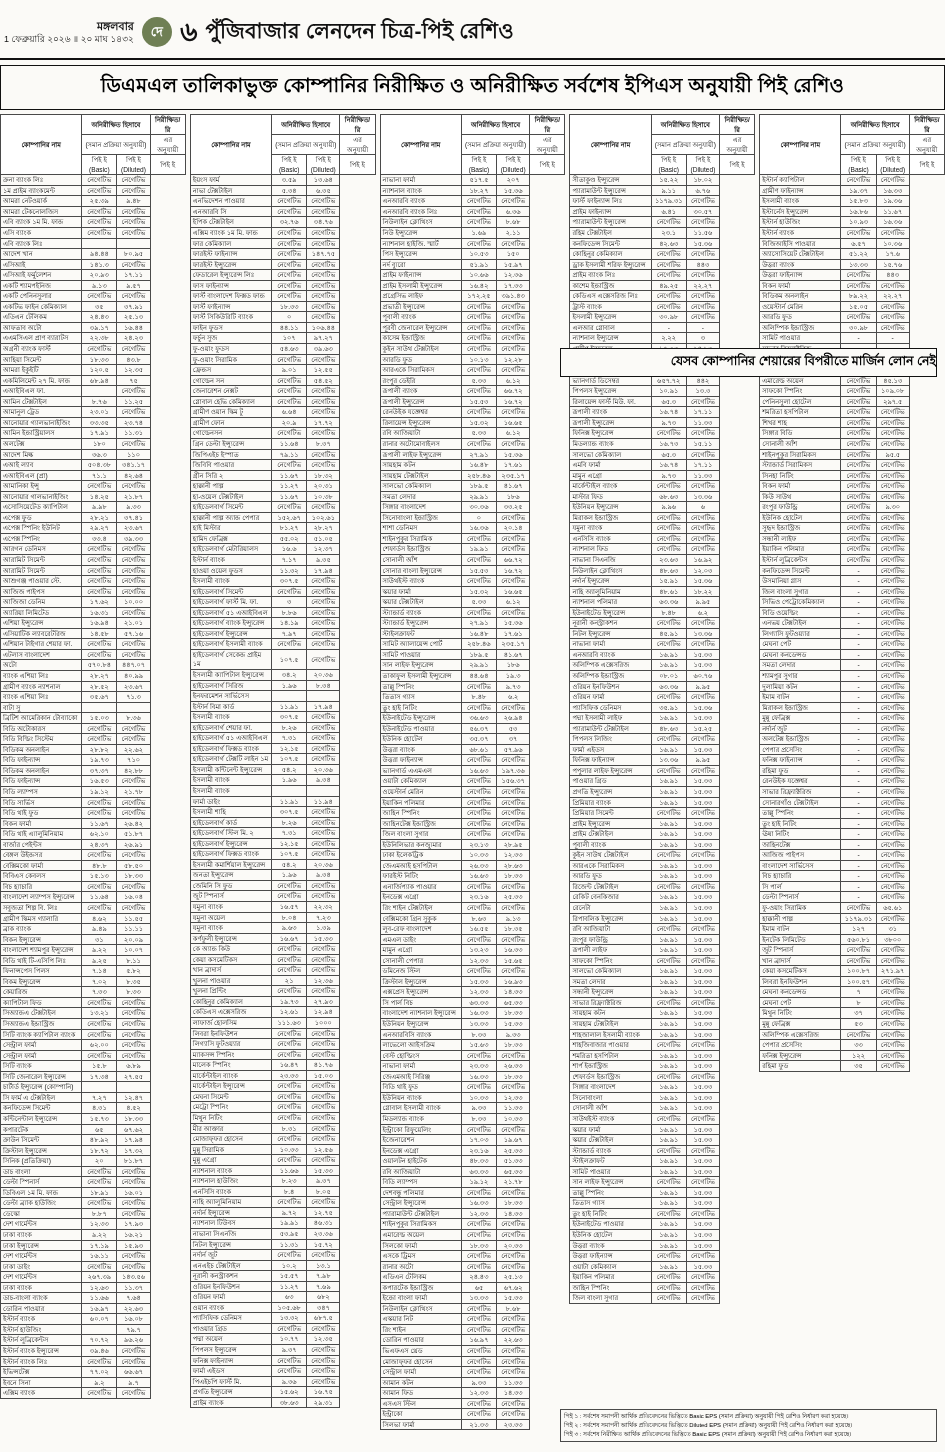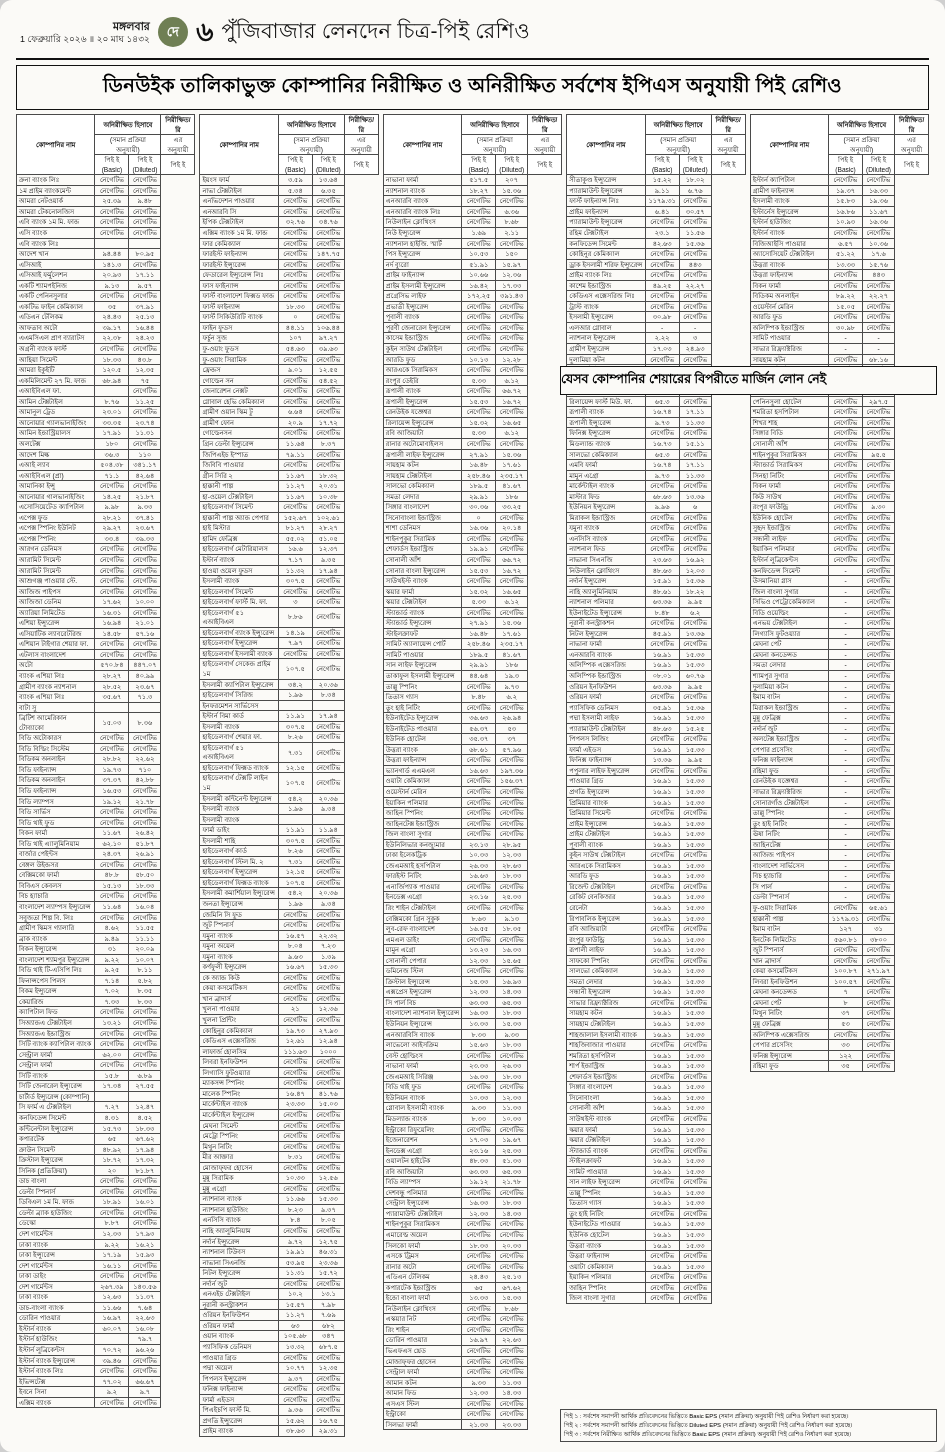--- a/index.html
+++ b/index.html
@@ -1,52 +1,52 @@
 <!DOCTYPE html>
 <html><head>
 <meta charset="utf-8">
 <style>
   html,body{margin:0;padding:0;background:#cfcfcf;}
   body{font-family:"Liberation Sans","DejaVu Sans",sans-serif;}
   .page{
     width:945px;height:1452px;background:#fbfaf7;position:relative;overflow:hidden;
-    box-sizing:border-box;padding:6px 16px;border-radius:12px;
+    box-sizing:border-box;padding:6px 0;
   }
   
   .masthead{display:flex;align-items:center;justify-content:space-between;height:52px;
     border-bottom:2px solid #111;padding:0 4px;}
   .mast-left{display:flex;align-items:center;gap:8px;}
   .mast-date{font-size:9px;line-height:1.35;text-align:right;color:#111;}
   .mast-date .d1{font-size:11px;font-weight:bold;}
   .mast-logo-circle{width:30px;height:30px;border-radius:50%;background:#6f7f54;color:#fff;
     display:flex;align-items:center;justify-content:center;font-size:13px;font-weight:bold;}
   .mast-pageno{font-size:27px;font-weight:bold;color:#111;line-height:1;}
-  .mast-title{font-size:21px;font-weight:normal;color:#111;letter-spacing:.2px;}
+  .mast-title{font-size:21px;font-weight:bold;color:#111;letter-spacing:.2px;}
   .mast-right{text-align:right;}
   .mast-right .tiny{font-size:5.5px;color:#333;letter-spacing:.2px;margin-bottom:1px;}
   .mast-brand{font-size:26px;font-weight:bold;color:#111;
     border:1px solid #111;border-left:none;border-right:none;padding:0 4px;display:inline-block;}
   
   .headline{border:1.5px solid #111;margin-top:5px;text-align:center;
     font-size:19.5px;font-weight:bold;padding:5px 0 6px;letter-spacing:.3px;}
   
   .cols{display:flex;gap:4px;margin-top:4px;height:1330px;}
   .col{flex:1;display:flex;flex-direction:column;gap:3px;min-width:0;}
   
   table.t{width:100%;border-collapse:collapse;table-layout:fixed;}
   table.t th,table.t td{border:.6px solid #4a4a4a;padding:0px 2px;font-size:6.6px;
     line-height:1.45;color:#111;}
   table.t td.name{text-align:left;}
   table.t td.num{text-align:center;}
   thead th{background:#fff;text-align:center;font-weight:bold;vertical-align:middle;}
   .hdr-top{font-size:6.4px;}
   .hdr-sub{font-size:5.6px;font-weight:normal;}
   .hdr-name{font-size:7.6px;}
-  .sec-title{border:1.2px solid #111;text-align:left;font-size:12.5px;font-weight:bold;
-    padding:3px 0 4px;margin-top:22px;}
+  .sec-title{border:1.2px solid #111;text-align:right;font-size:12.5px;font-weight:bold;
+    padding:3px 0 4px;margin-top:4px;}
   .notes{border:.6px solid #4a4a4a;border-top:none;font-size:5.9px;line-height:1.55;
     padding:2px 3px;}
   .notes div{margin:0;}
 </style>
 </head>
 <body>
 
 <div class="page">
 
   <div class="masthead">
@@ -54,21 +54,21 @@
       <div class="mast-date">
         <div class="d1">মঙ্গলবার</div>
         <div>1 ফেব্রুয়ারি ২০২৬ ॥ ২০ মাঘ ১৪৩২</div>
       </div>
       <div class="mast-logo-circle">দে</div>
       <div class="mast-pageno">৬</div>
       <div class="mast-title">পুঁজিবাজার লেনদেন চিত্র-পিই রেশিও</div>
     </div>
   </div>
 
-  <div class="headline">ডিনউইক তালিকাভুক্ত কোম্পানির নিরীক্ষিত ও অনিরীক্ষিত সর্বশেষ ইপিএস অনুযায়ী পিই রেশিও</div>
+  <div class="headline">ডিএমএল তালিকাভুক্ত কোম্পানির নিরীক্ষিত ও অনিরীক্ষিত সর্বশেষ ইপিএস অনুযায়ী পিই রেশিও</div>
 
   <div class="cols">
 
     <div class="col">
       <table class="t">
         <colgroup>
             <col style="width:44%">
             <col style="width:19%">
             <col style="width:18%">
             <col style="width:19%">

